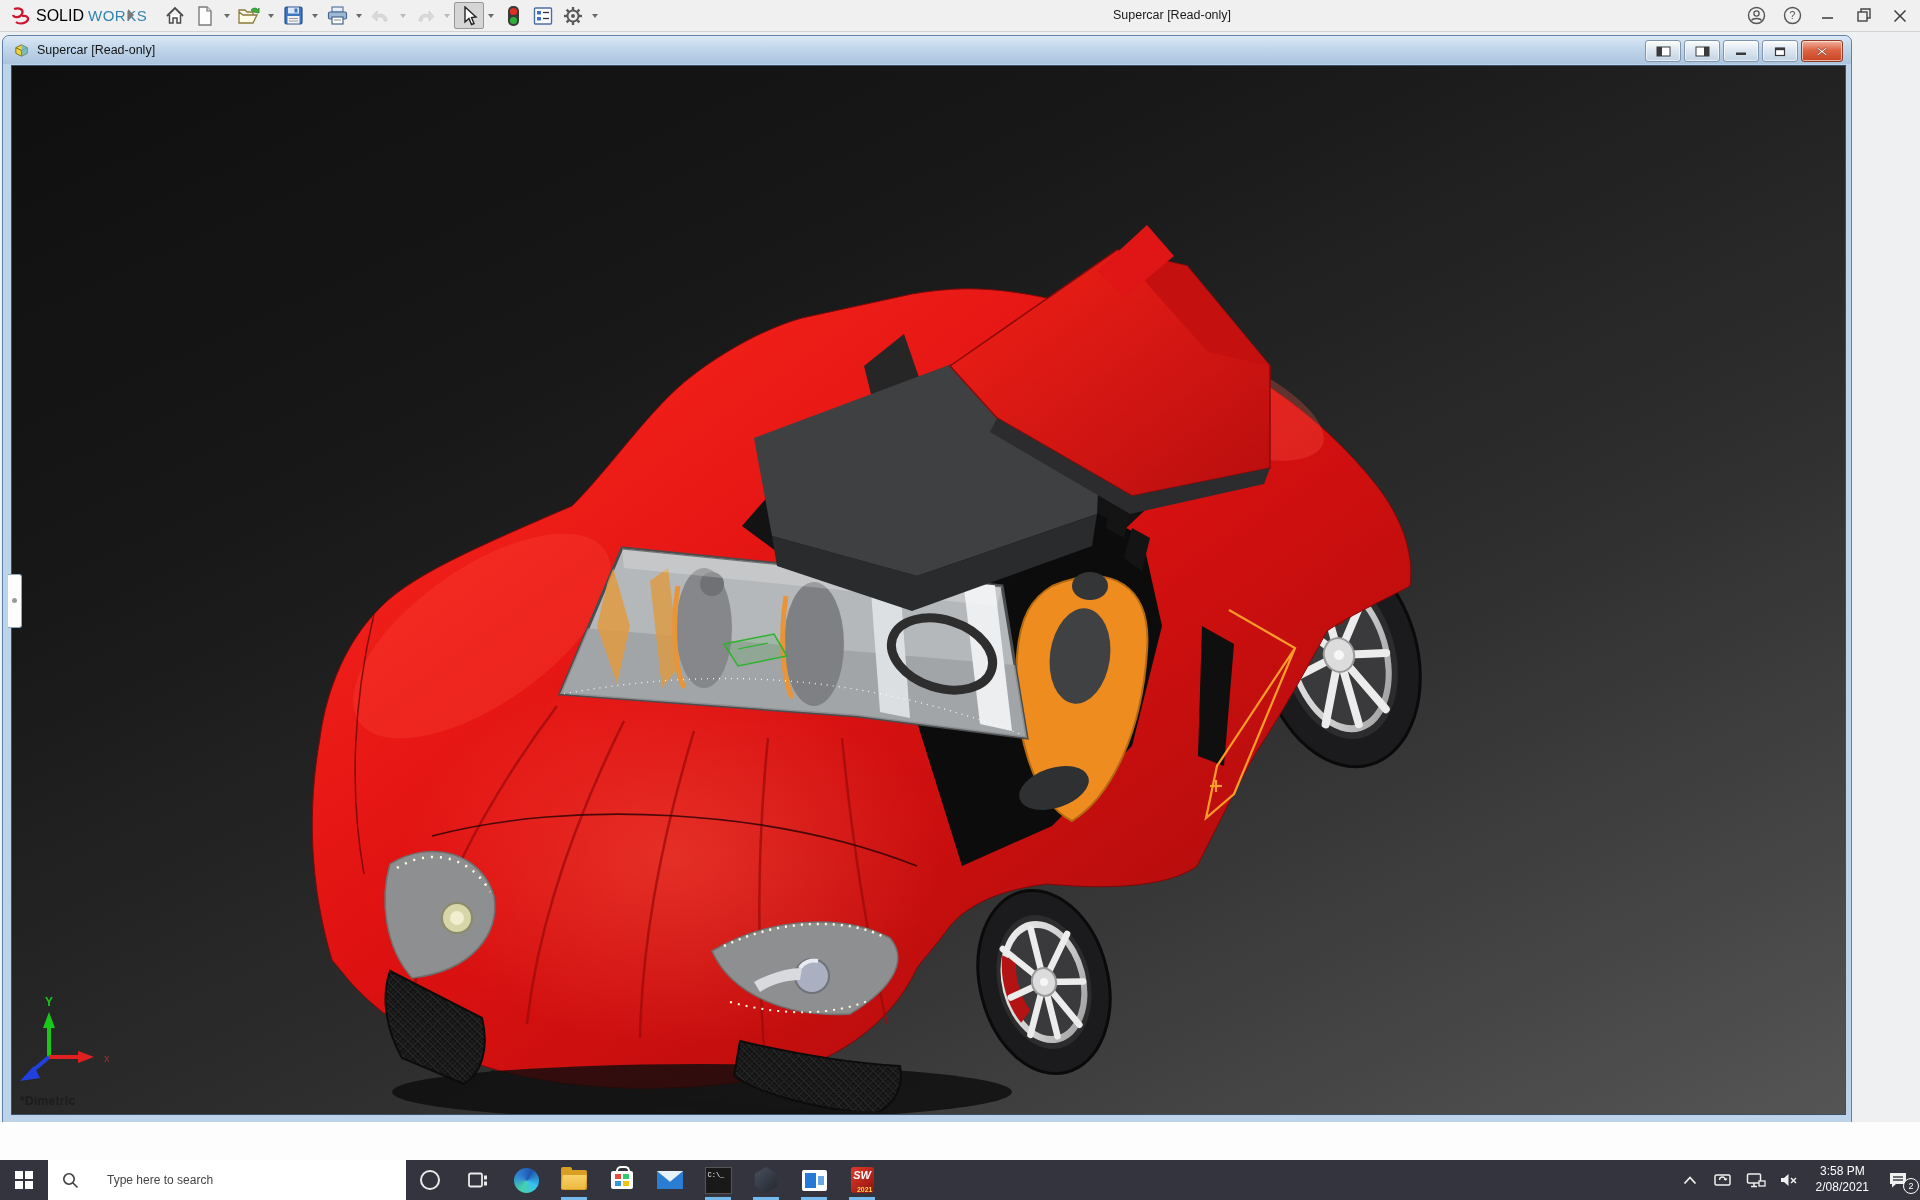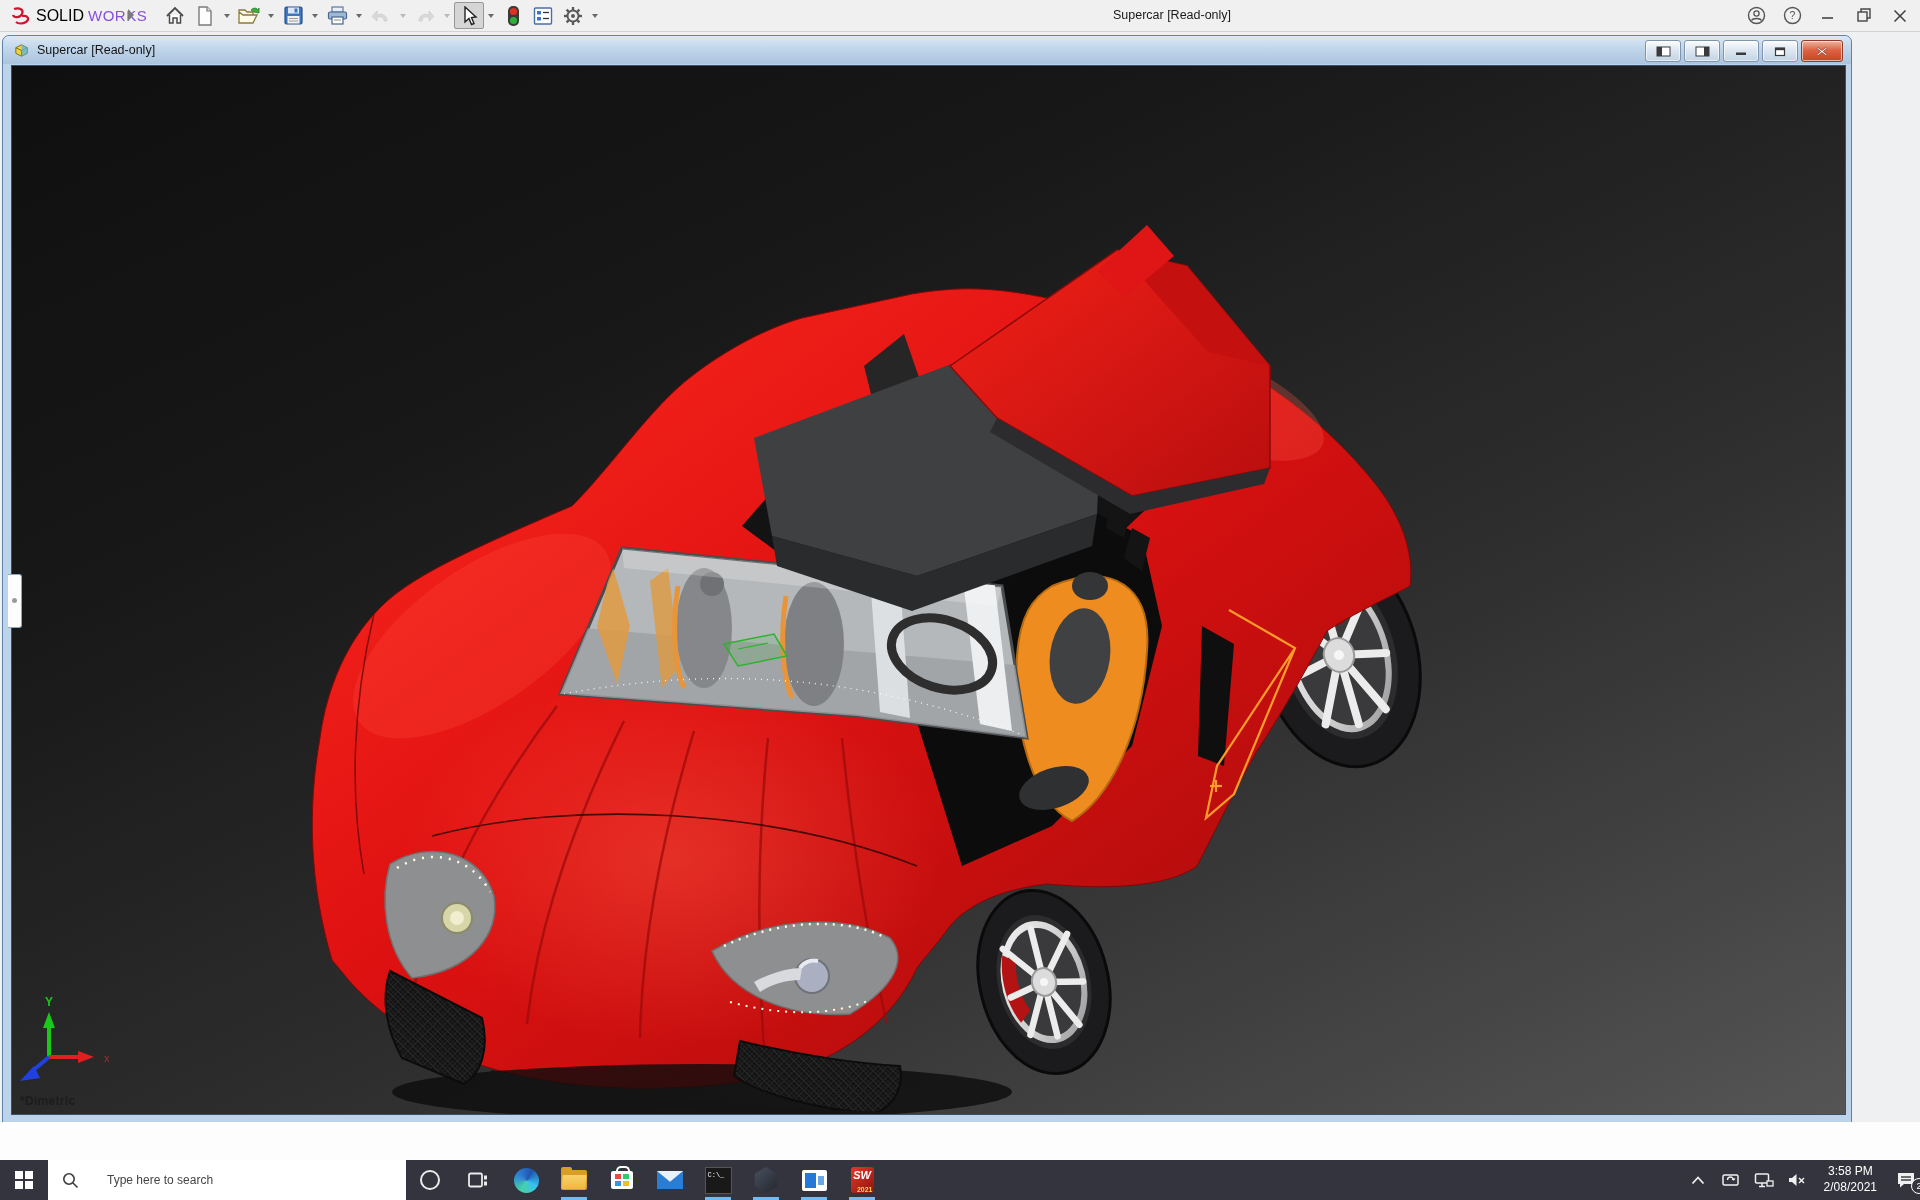--- a/index.html
+++ b/index.html
@@ -2,21 +2,21 @@
 <html><head>
 <meta charset="utf-8">
 <style>
   html,body{margin:0;padding:0;background:#000;}
   .screen{position:relative;width:1920px;height:1200px;overflow:hidden;
     font-family:"Liberation Sans",sans-serif;background:#eef0f2;-webkit-font-smoothing:antialiased;}
 
   
   .app-titlebar{position:absolute;left:0;top:0;width:1920px;height:31px;background:#f0f0f0;border-bottom:1px solid #d2d2d2;}
   .brand{position:absolute;left:10px;top:0;height:31px;display:flex;align-items:center;gap:4px;}
-  .brand-works{color:#6d28d9;font-weight:400;font-size:15px;letter-spacing:.5px;opacity:.8;}
+  .brand-works{color:#0369a1;font-weight:400;font-size:15px;letter-spacing:.5px;opacity:.8;}
   .flyout-arrow{position:absolute;left:128px;top:9px;width:0;height:0;border-left:6px solid #7a7a7a;border-top:6px solid transparent;border-bottom:6px solid transparent;}
   .toolbar{position:absolute;left:160px;top:0;height:31px;display:flex;align-items:center;}
   .tbtn{width:30px;height:27px;display:flex;align-items:center;justify-content:center;border-radius:2px;}
   .tbtn.pressed{background:#d5d5d5;border:1px solid #979797;width:28px;height:25px;}
   .tdd{width:14px;height:27px;display:flex;align-items:center;justify-content:center;}
   .caret{width:0;height:0;border-top:4px solid #6a6a6a;border-left:3.5px solid transparent;border-right:3.5px solid transparent;}
   .disabled{opacity:.4;}
   .app-title{position:absolute;left:1057px;top:8px;width:230px;text-align:center;font-size:12.5px;color:#1a1a1a;}
   .app-controls{position:absolute;right:10px;top:0;height:31px;display:flex;align-items:center;gap:16px;}
   .actl{width:20px;height:20px;display:flex;align-items:center;justify-content:center;}
@@ -39,21 +39,21 @@
   .panel-handle::after{content:"";position:absolute;left:4px;top:23px;width:5px;height:5px;border-radius:50%;background:#9a9a9a;}
   .below-strip{position:absolute;left:0;top:1122px;width:1920px;height:38px;background:#fdfdfd;}
 
   
   .taskbar{position:absolute;left:0;top:1160px;width:1920px;height:40px;background:#33343d;display:flex;align-items:stretch;z-index:10;}
   .tb-item{width:48px;display:flex;align-items:center;justify-content:center;position:relative;}
   .run-ind{position:absolute;bottom:0;left:11px;width:26px;height:3px;background:#76b9ed;}
   .start-grid{display:grid;grid-template-columns:8px 8px;grid-template-rows:8px 8px;gap:2px;}
   .start-grid div{background:#fff;}
   .searchbox{width:344px;background:#ffffff;display:flex;align-items:center;gap:28px;padding-left:14px;color:#444;font-size:12px;}
-  .tray{margin-left:auto;display:flex;align-items:center;gap:9px;}
+  .tray{margin-left:auto;display:flex;align-items:center;gap:9px;padding-right:8px;}
   .tray-ic{width:24px;height:40px;display:flex;align-items:center;justify-content:center;}
   .clock{color:#fff;font-size:12px;line-height:1.3;text-align:center;padding:0 6px;}
   .badge{position:absolute;right:-7px;bottom:6px;width:14px;height:14px;border-radius:50%;background:#33343d;border:1.5px solid #fff;color:#fff;
     font-size:9px;display:flex;align-items:center;justify-content:center;}
 
   
   .edge-ic{width:25px;height:25px;border-radius:50%;background:conic-gradient(from 210deg,#45d3a6,#2f83d6,#1f55b0,#38c1f0,#45d3a6);}
   .folder-ic{position:relative;width:26px;height:20px;}
   .folder-back{position:absolute;left:0;top:0;width:26px;height:20px;background:#d99f23;border-radius:2px;}
   .folder-tab{position:absolute;left:0;top:-3px;width:11px;height:6px;background:#d99f23;border-radius:2px 2px 0 0;}

